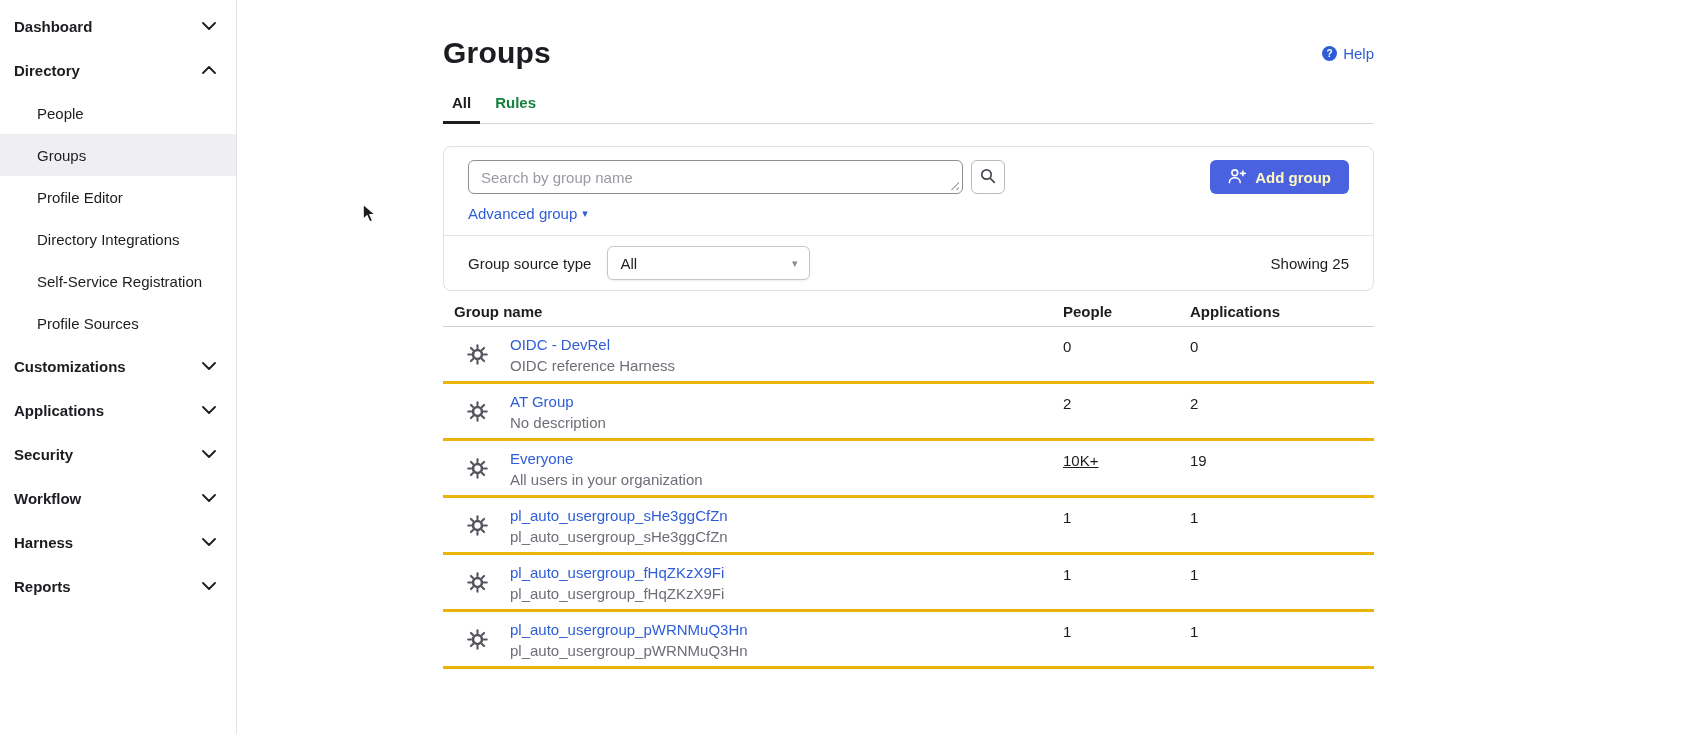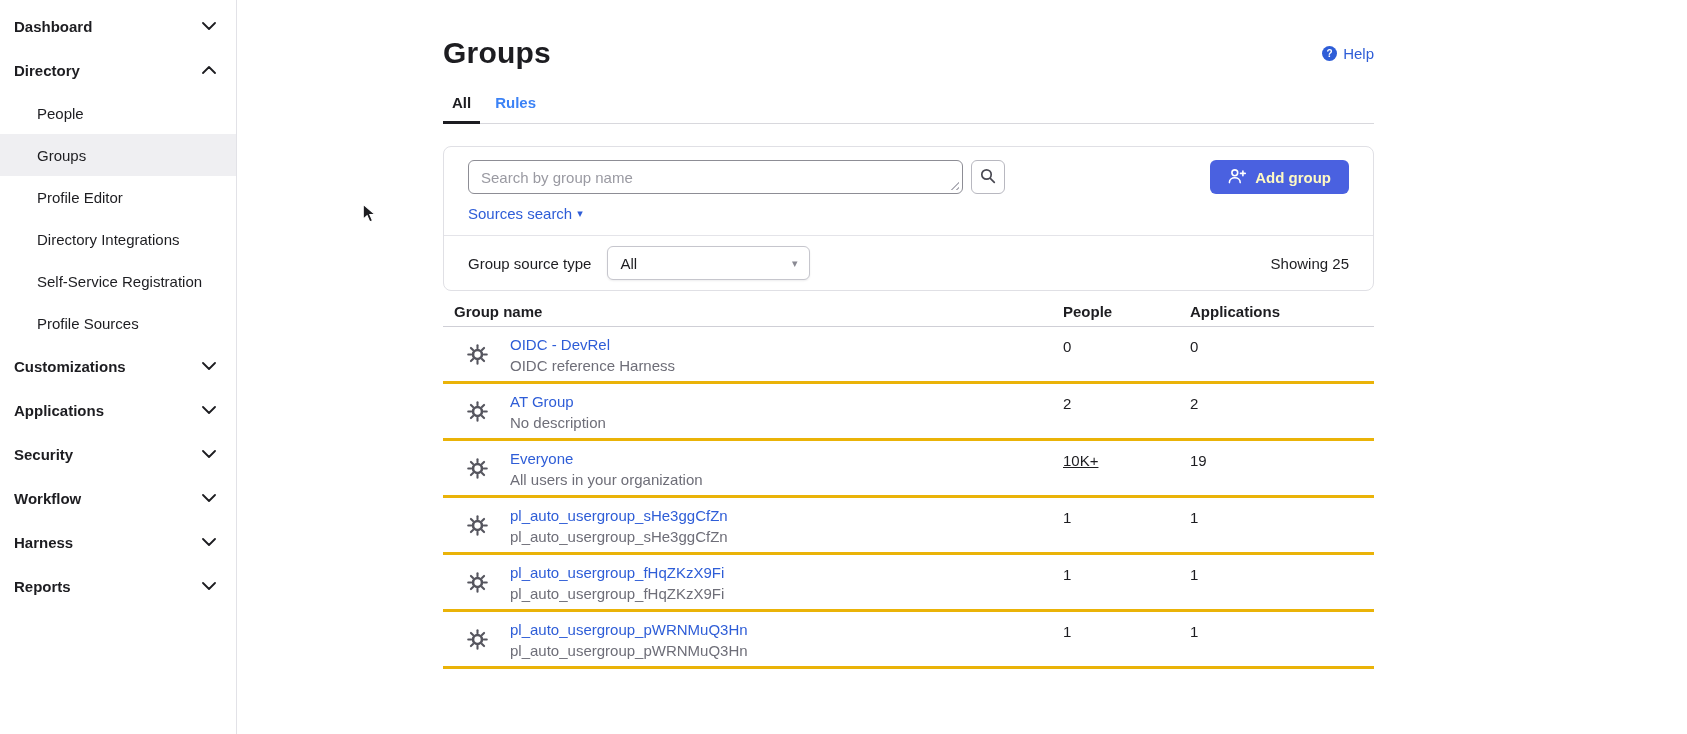--- a/index.html
+++ b/index.html
@@ -25,21 +25,21 @@
   .main { flex:1; position:relative; padding-left:206px; }
   .content { width:931px; padding-top:36px; }
   .page-header { display:flex; justify-content:space-between; align-items:center; }
   .page-title { font-size:30px; font-weight:700; letter-spacing:.2px; }
   .help-link { display:flex; align-items:center; gap:6px; color:#2e5dd7; font-size:15px; cursor:pointer; }
   .help-badge { width:15px; height:15px; border-radius:50%; background:#2e5dd7; color:#fff;
                 font-size:10px; font-weight:700; display:flex; align-items:center; justify-content:center; }
 
   
   .tabs { display:flex; gap:6px; border-bottom:1px solid #d8d8dd; margin-top:24px; }
-  .tab { padding:0 9px 10px; font-size:15px; font-weight:700; color:#3b82f6;
+  .tab { padding:0 9px 10px; font-size:15px; font-weight:700; color:#15803d;
          border-bottom:3px solid transparent; margin-bottom:-1px; cursor:pointer; }
   .tab.active { color:#1d1d21; border-bottom-color:#1d1d21; }
 
   
   .card { margin-top:22px; border:1px solid #e0e0e5; border-radius:8px; }
   .card-top { padding:13px 24px 0; }
   .search-row { display:flex; align-items:center; }
   .search-box { position:relative; width:495px; }
   .search-input { width:100%; height:34px; border:1px solid #8d8d95; border-radius:6px;
                   padding:0 12px; font-size:15px; font-family:"Liberation Sans",sans-serif; color:#1d1d21; outline:none; }
@@ -207,21 +207,21 @@
               <span><svg width="18" height="16" viewBox="0 0 18 16" fill="none" stroke="#ffffff" stroke-width="1.6" stroke-linecap="round">
                     <circle cx="6.8" cy="4.8" r="2.9"></circle>
                     <path d="M1.4 14.6c0-3 2.4-4.8 5.4-4.8s5.4 1.8 5.4 4.8"></path>
                     <line x1="14.9" y1="3" x2="14.9" y2="7.8"></line>
                     <line x1="12.5" y1="5.4" x2="17.3" y2="5.4"></line>
                   </svg></span>
               <span>Add group</span>
             </button>
           </div>
           <div class="advanced">
-            <span>Sources search</span>
+            <span>Advanced group</span>
             <span class="caret">▾</span>
           </div>
         </div>
         <div class="card-divider"></div>
         <div class="filter-row">
           <span class="filter-label">Group source type</span>
           <div class="select">
             <span>All</span>
             <span class="caret">▾</span>
           </div>

